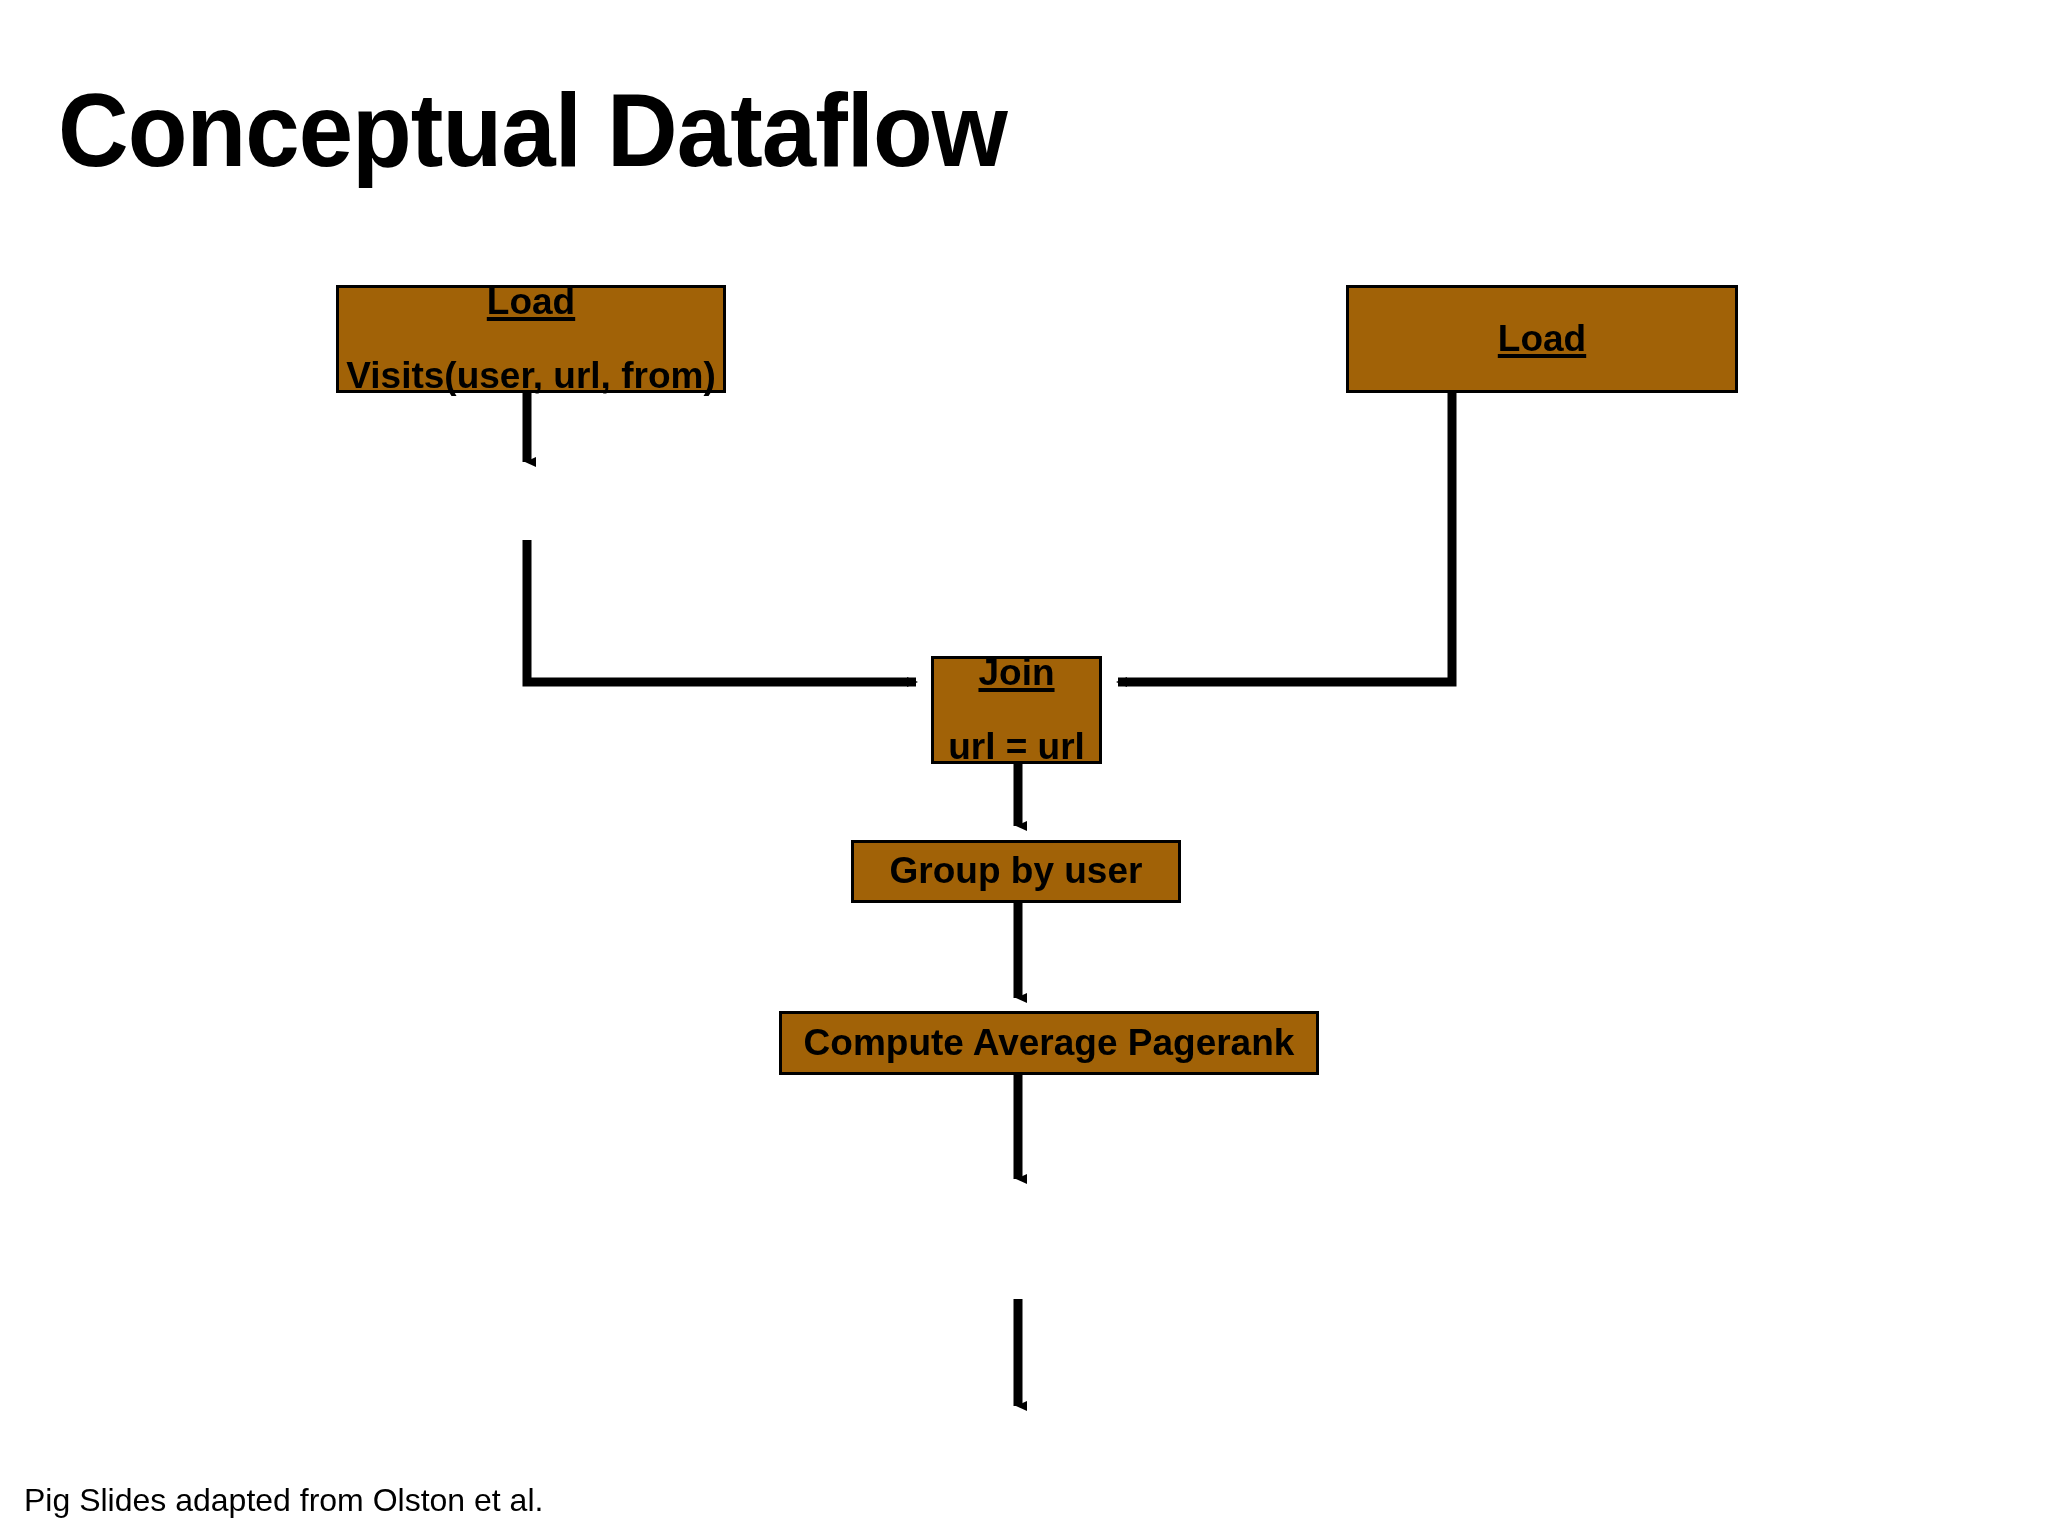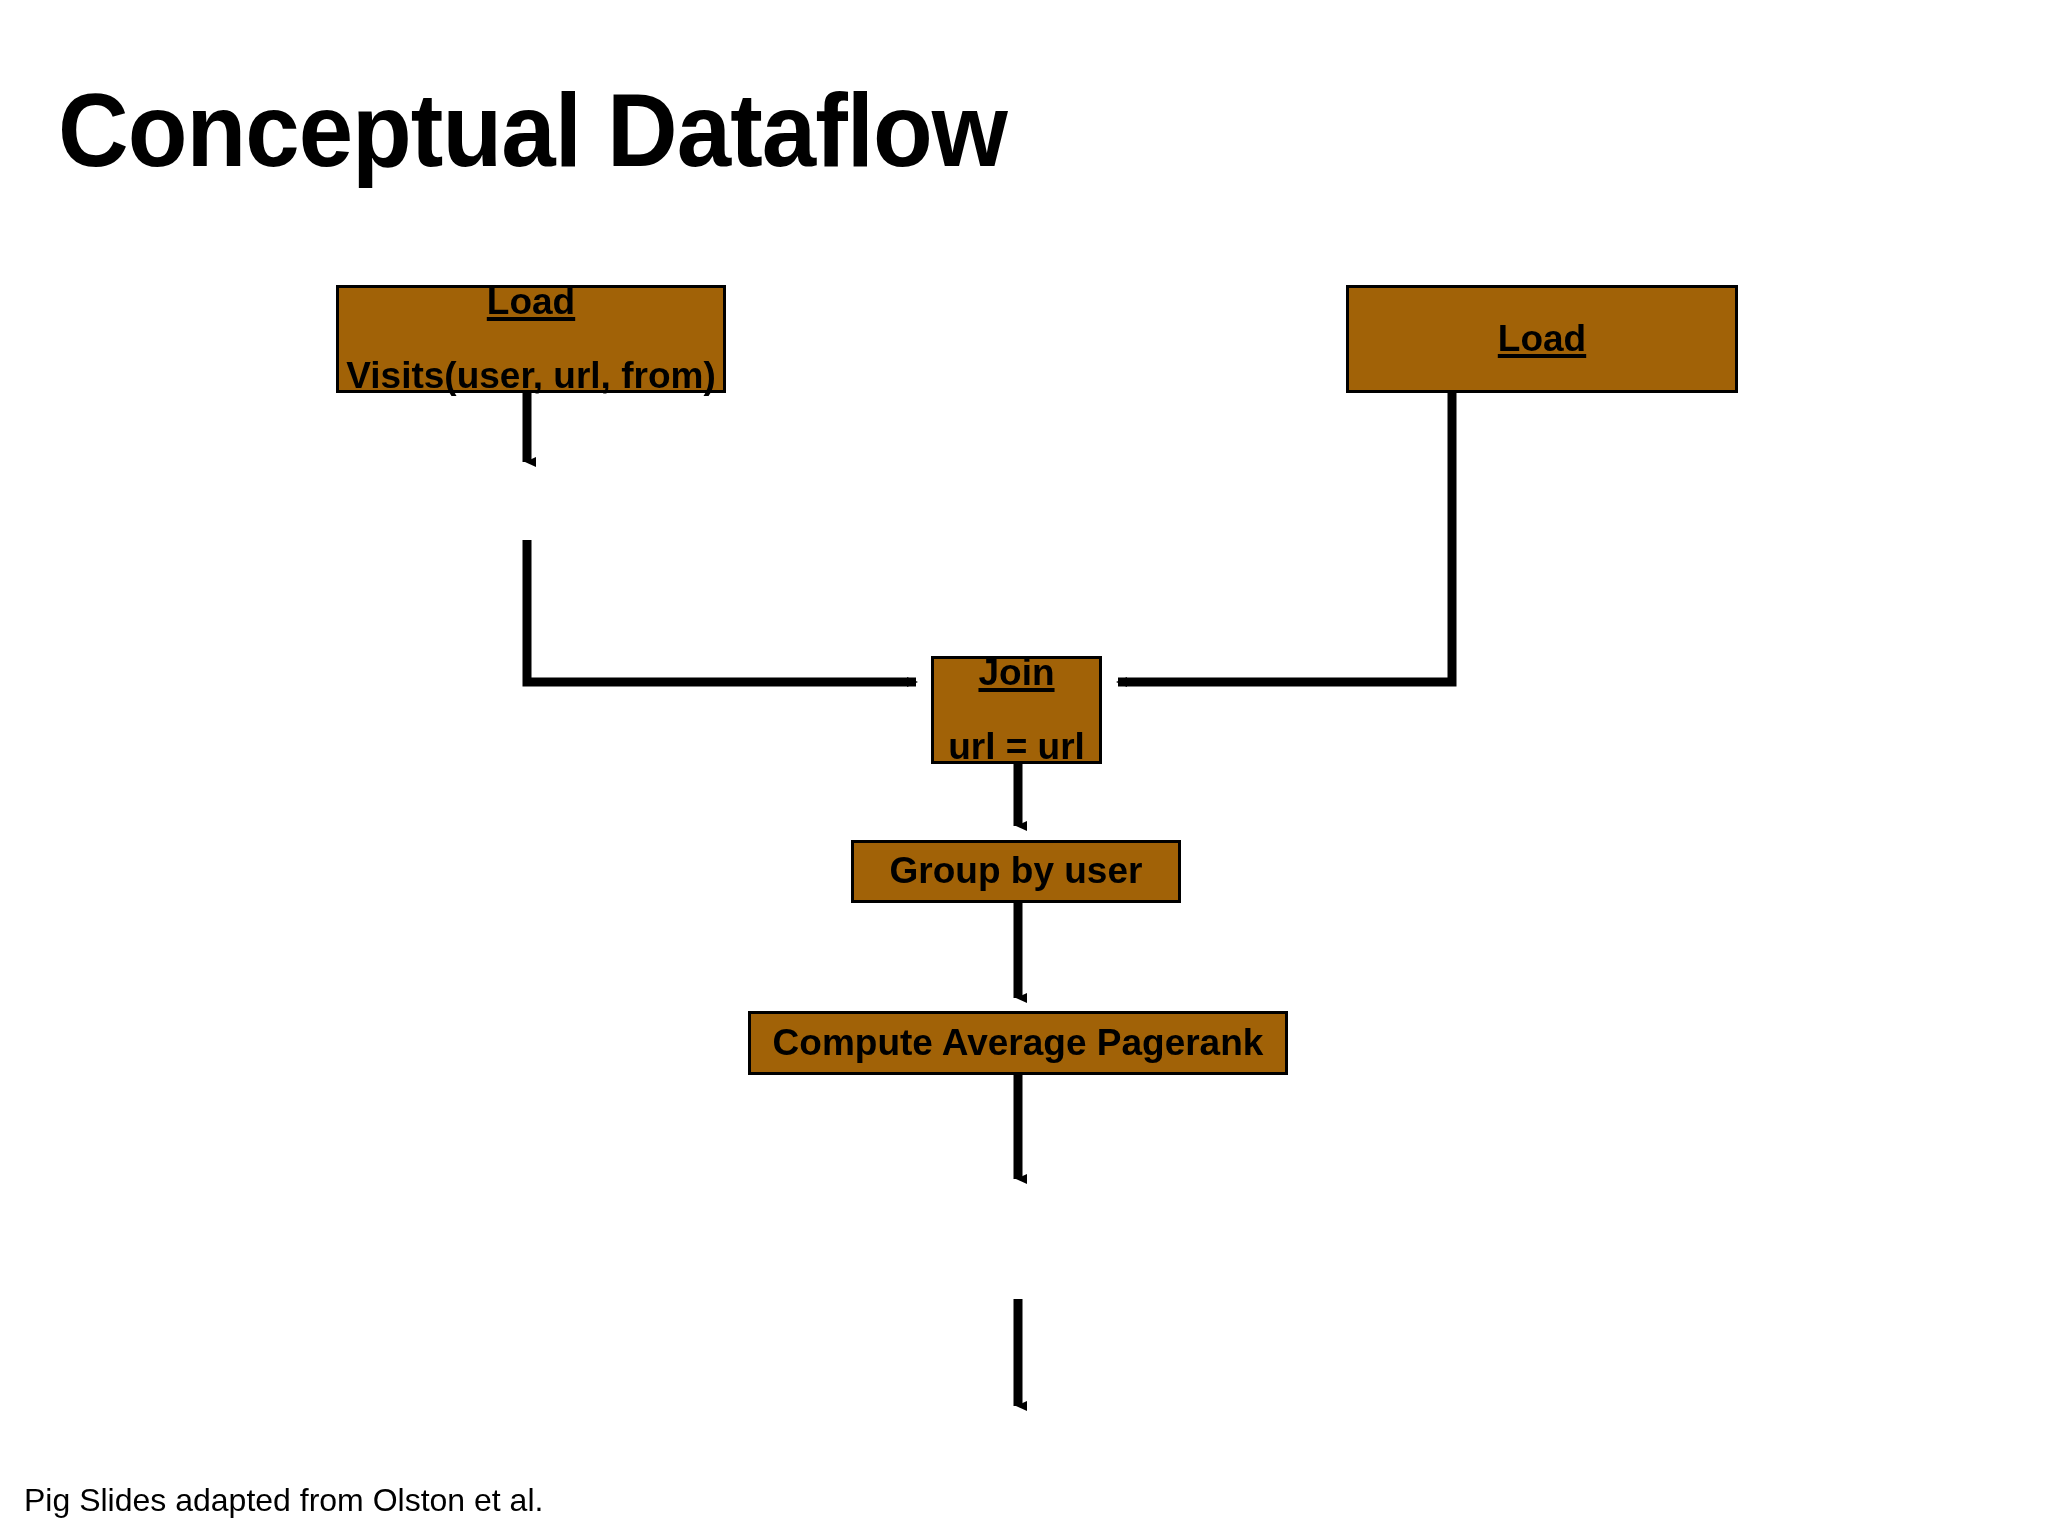--- a/index.html
+++ b/index.html
@@ -65,21 +65,21 @@
   }
   .n-two-line { font-size: 37px; }
   .n-one-line { font-size: 37px; }
 
   
   #node-load-visits   { left: 336px;  top: 285px;  width: 390px; height: 108px; }
   #node-load-pages    { left: 1346px; top: 285px;  width: 392px; height: 108px; }
   #node-canonicalize  { left: 345px;  top: 476px;  width: 368px; height: 64px;  }
   #node-join          { left: 931px;  top: 628px;  width: 171px; height: 108px; margin-top: 28px; }
   #node-group         { left: 851px;  top: 840px;  width: 330px; height: 63px;  }
-  #node-compute       { left: 748px;  top: 1011px; width: 540px; height: 64px;  }
+  #node-compute       { left: 779px;  top: 1011px; width: 540px; height: 64px;  }
   #node-filter        { left: 895px;  top: 1192px; width: 241px; height: 107px; }
 
   #footnote {
     position: absolute;
     left: 24px;
     top: 1482px;
     font-family: "Liberation Sans", sans-serif;
     font-size: 32px;
     font-weight: normal;
     color: #000000;

